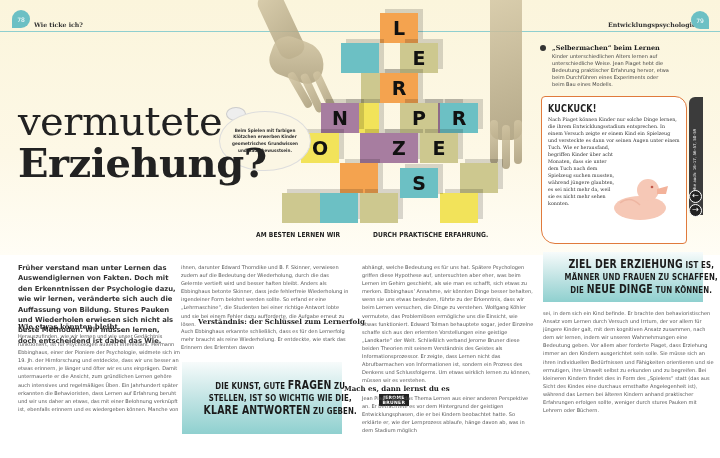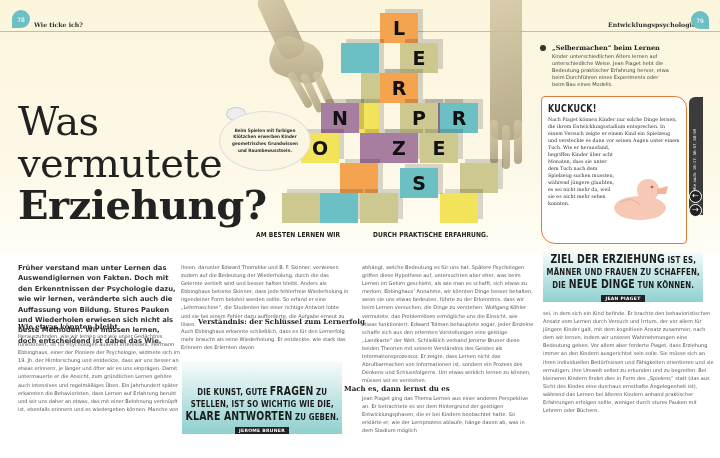--- a/index.html
+++ b/index.html
@@ -47,21 +47,21 @@
   .side-tab { position: absolute; left: 689px; top: 97px; width: 14px; height: 118px; background: #3b3b3b; border-radius: 6px 0 0 6px; }
   .side-tab-text { position: absolute; left: 692px; top: 120px; writing-mode: vertical-rl; transform: rotate(180deg); font-size: 4px; color: #eee; height: 75px; }
   .nav-circle { position: absolute; left: 689px; width: 13px; height: 13px; border-radius: 50%; background: #222; border: 1.5px solid #fff;
     color: #fff; font-size: 8px; line-height: 10px; text-align: center; }
 
   .lead { position: absolute; left: 18px; top: 263px; width: 160px; font-size: 6.8px; font-weight: bold; line-height: 10.4px; color: #333; }
   .h2 { position: absolute; font-family: "DejaVu Serif", serif; font-weight: bold; font-size: 7px; color: #222; }
   .body { position: absolute; font-size: 5px; line-height: 8.1px; color: #555; }
 
   .quote { position: absolute; background: linear-gradient(180deg, #f7fbfb 0%, #bde2e2 55%, #8fd0cf 100%);
-    text-align: center; font-weight: bold; color: #1b1b1b; display: flex; flex-direction: column; align-items: center; justify-content: flex-end; }
+    text-align: center; font-weight: bold; color: #1b1b1b; display: flex; align-items: center; justify-content: flex-start; }
   .quote .qtext { transform: scaleX(0.78); line-height: 12px; font-size: 9px; letter-spacing: 0.2px; white-space: nowrap; }
   .quote .qtext .big { font-size: 12px; }
   .quote .author { margin-top: 4px; background: #222; color: #fff; font-size: 4.5px; padding: 1px 4px; letter-spacing: 0.3px; }
 </style>
 </head>
 <body>
 
 <div class="top-band"></div>
 <div class="header-line"></div>
 
@@ -107,21 +107,20 @@
 
 <div class="banner banner-a">AM BESTEN LERNEN WIR</div>
 <div class="banner banner-b">DURCH PRAKTISCHE ERFAHRUNG.</div>
 
 <div class="speech-tail"></div>
 <div class="speech">
   <span>Beim Spielen mit farbigen Klötzchen erwerben Kinder geometrisches Grundwissen und Raumbewusstsein.</span>
 </div>
 
 <div class="title">
-  <span class="l1">Was</span>
   <span class="l2">vermutete</span>
   <span class="l3">Erziehung?</span>
 </div>
 
 <div class="sidebar-bullet"></div>
 <div class="sidebar-title">„Selbermachen“ beim Lernen</div>
 <div class="sidebar-text">Kinder unterschiedlichen Alters lernen auf unterschiedliche Weise. Jean Piaget hebt die Bedeutung praktischer Erfahrung hervor, etwa beim Durchführen eines Experiments oder beim Bau eines Modells.</div>
 
 <div class="box">
   <div class="box-title">KUCKUCK!</div>

